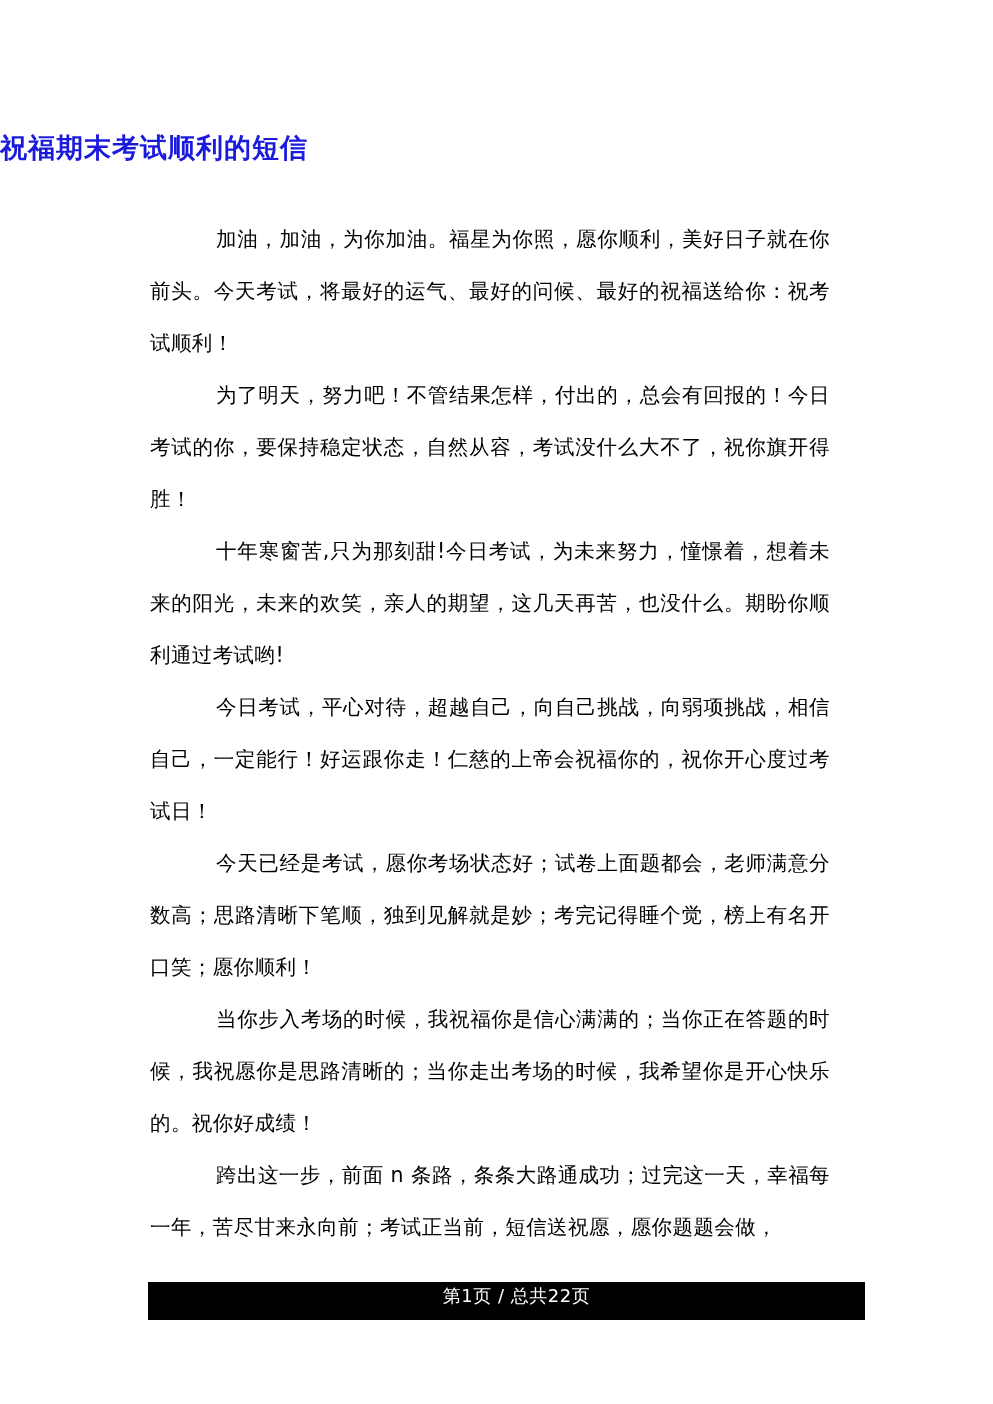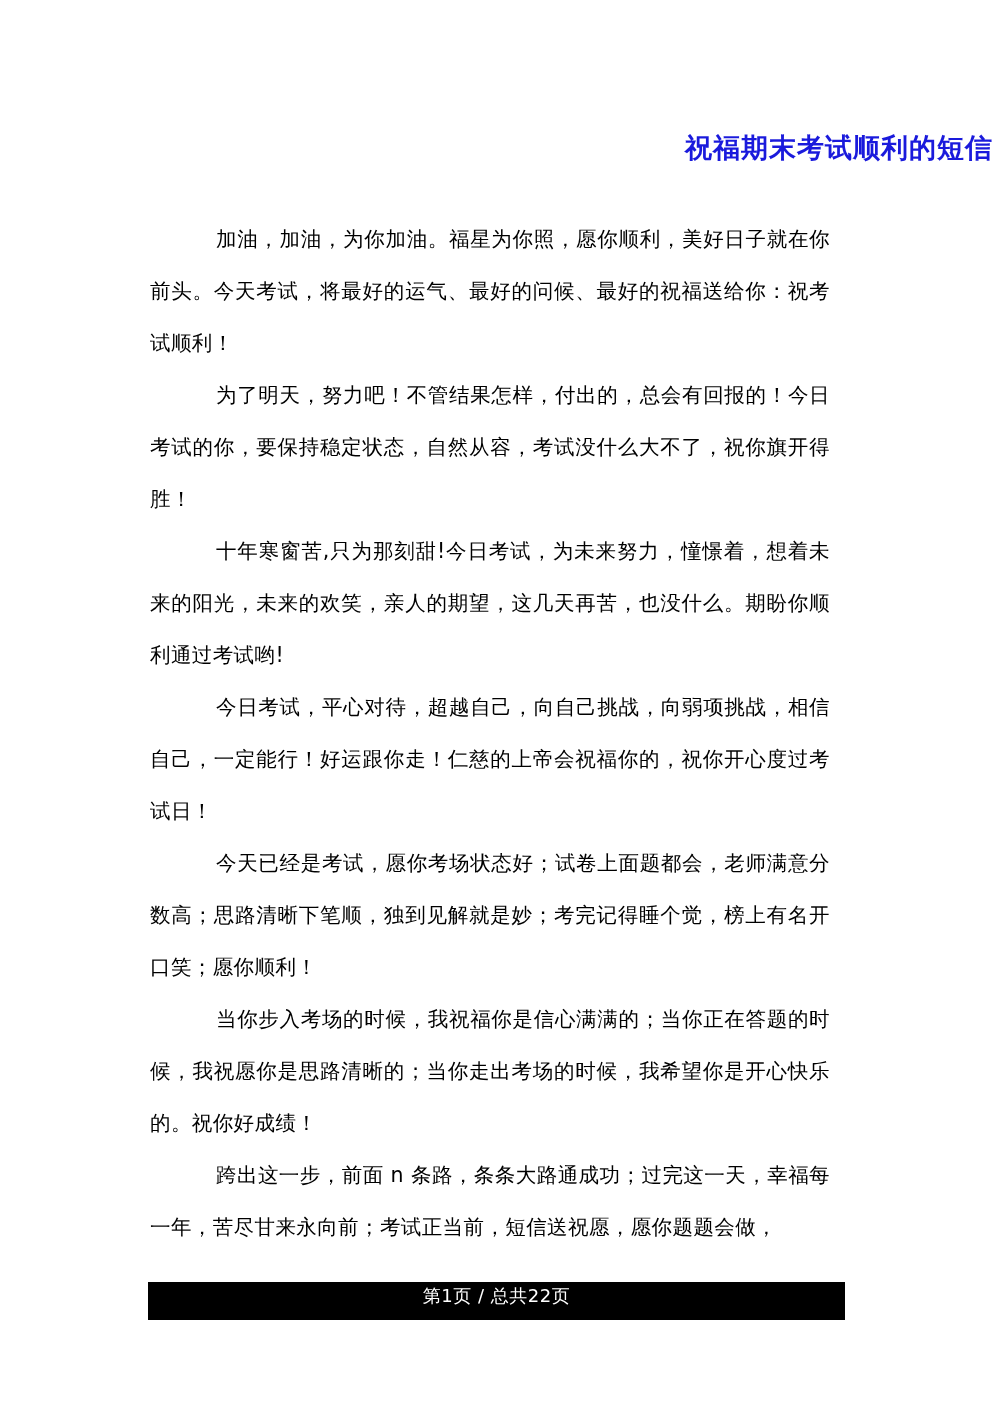--- a/index.html
+++ b/index.html
@@ -20,21 +20,21 @@
       left: 0; top: 0;
       width: 993px;
       height: 1404px;
       background: #ffffff;
     }
     .doc-title {
       position: absolute;
       left: 0;
       top: 128px;
       width: 993px;
-      text-align: right;
+      text-align: left;
       font-size: 27px;
       font-weight: bold;
       color: #1a1adc;
       letter-spacing: 1px;
       line-height: 40px;
       margin: 0;
     }
     .body-text {
       position: absolute;
       left: 150px;
@@ -54,20 +54,21 @@
     .footer-bar {
       position: absolute;
       left: 148px;
       top: 1282px;
       width: 697px;
       height: 38px;
       background: #000000;
       display: flex;
       align-items: flex-start;
       justify-content: center;
+      padding-left: 20px;
     }
     .footer-text {
       color: #ffffff;
       font-size: 18px;
       line-height: 26px;
       margin-top: 1px;
       letter-spacing: 0.5px;
     }
   </style>
 </head>

